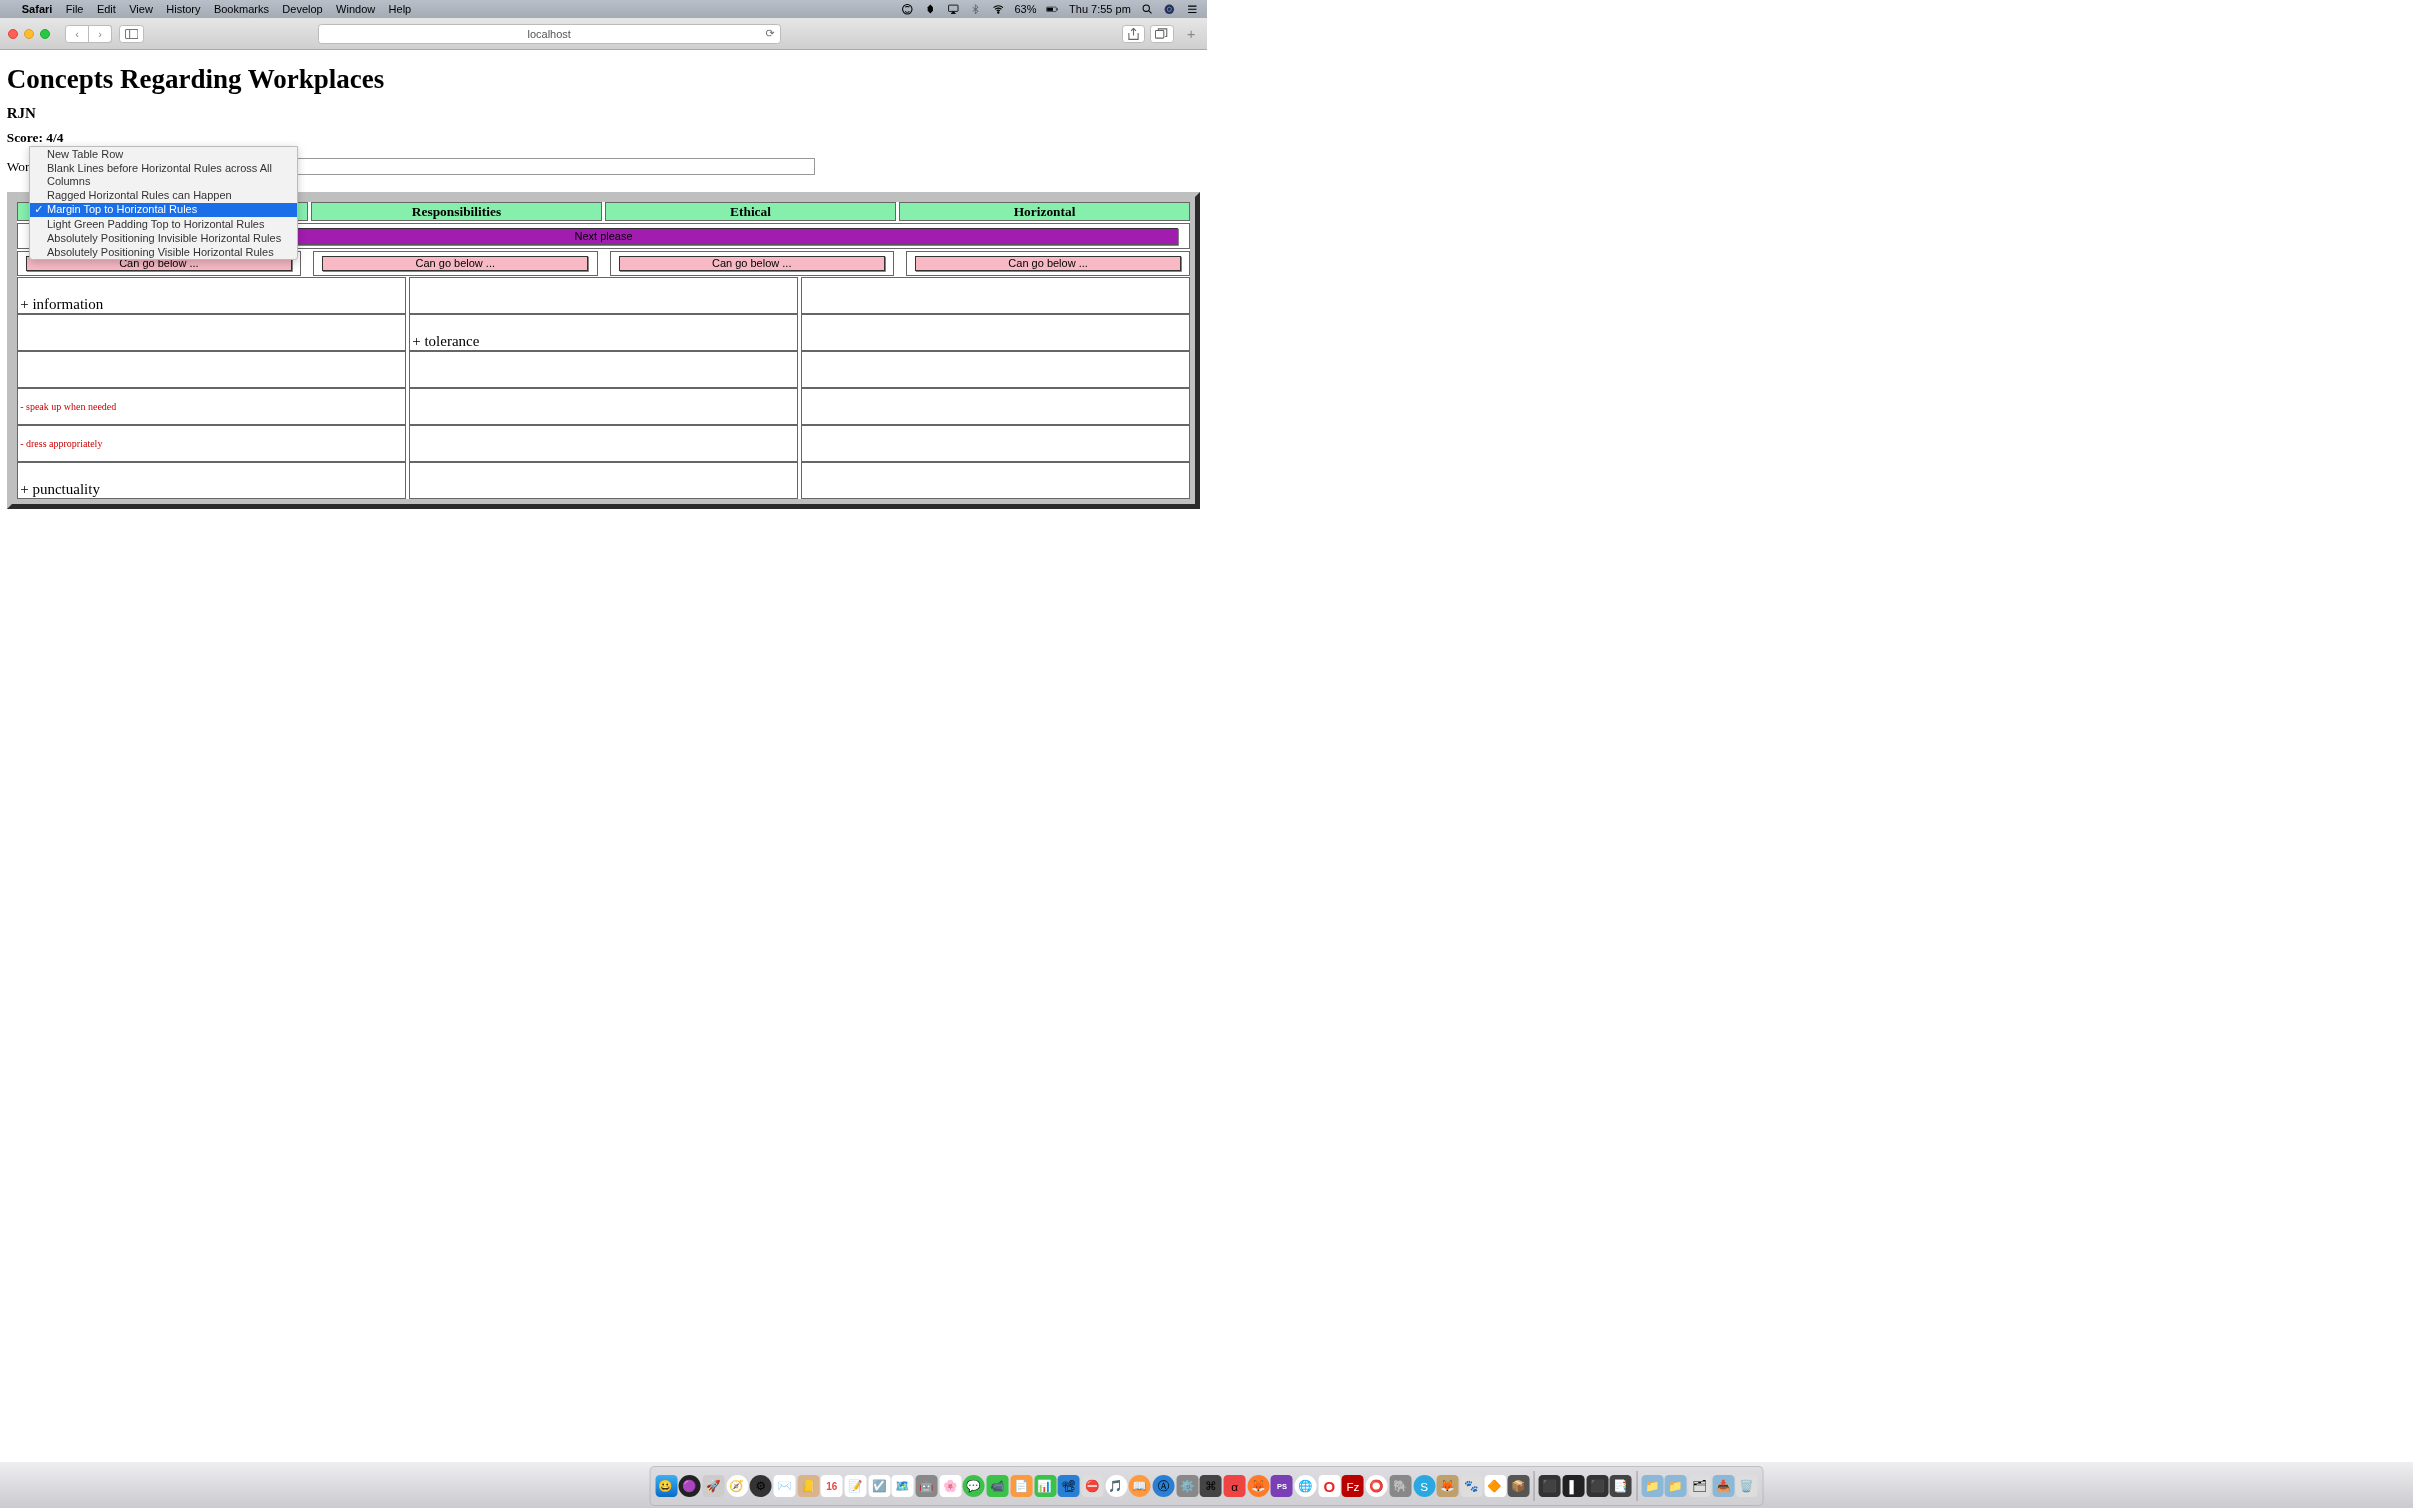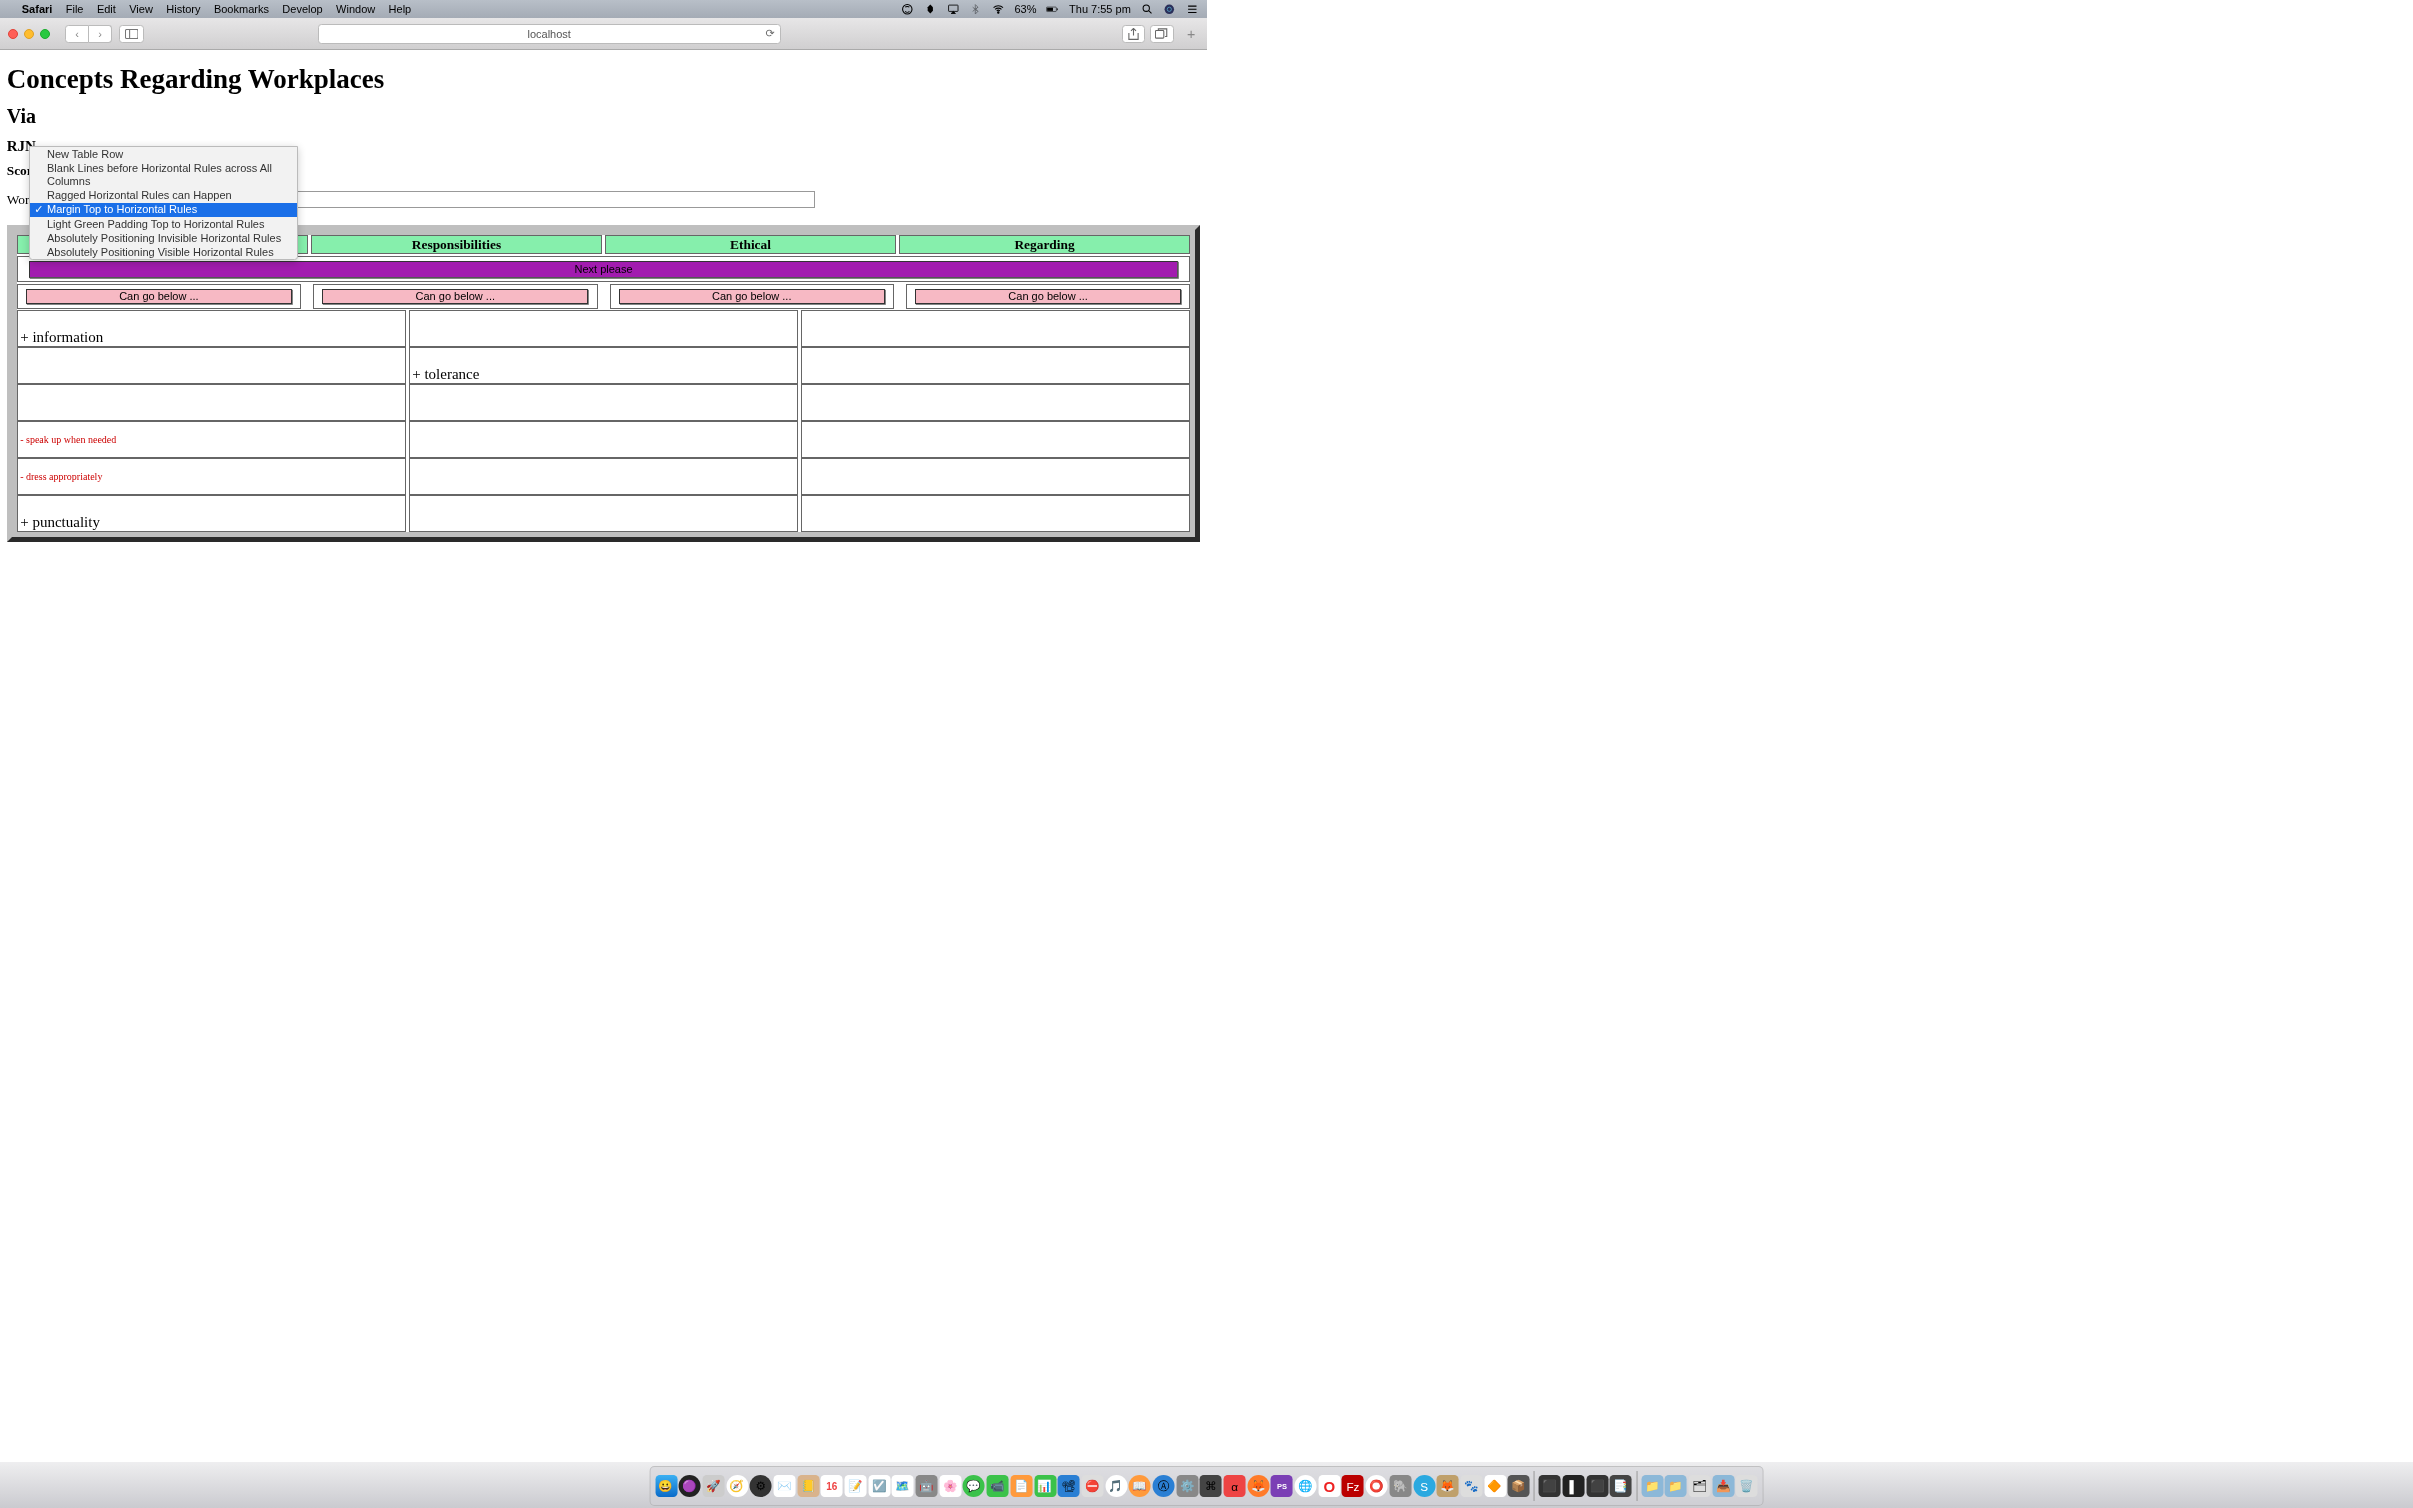--- a/index.html
+++ b/index.html
@@ -173,21 +173,20 @@
           <rect x="0.5" y="3" width="10" height="9" rx="1"></rect>
           <path d="M4 3V1h10v9h-2"></path>
         </svg>
     </div>
   </div>
   <div class="newtab">+</div>
 </div>
 
 <div class="page">
   <h1>Concepts Regarding Workplaces</h1>
-  <div class="via">Via</div>
   <div class="rjm">RJN</div>
   <div class="score">Score: 4/4</div>
   <div class="conceptrow">
     <span>Workplace Concept: </span><input type="text" value="information" style="">
   </div>
 
   <div class="dropdown">
     <div class="opt">New Table Row</div>
     <div class="opt">Blank Lines before Horizontal Rules across All Columns</div>
     <div class="opt">Ragged Horizontal Rules can Happen</div>
@@ -196,21 +195,21 @@
     <div class="opt">Absolutely Positioning Invisible Horizontal Rules</div>
     <div class="opt">Absolutely Positioning Visible Horizontal Rules</div>
   </div>
 
   <div class="tablewrap">
     <div class="innerwrap">
       <div class="colheads">
         <div class="ch">Rights</div>
         <div class="ch">Responsibilities</div>
         <div class="ch">Ethical</div>
-        <div class="ch">Regarding</div>
+        <div class="ch">Horizontal</div>
       </div>
       <div class="nextrow">
         <button class="nextbtn">Next please</button>
       </div>
       <div class="belowrow">
         <div class="cell"><button class="belowbtn">Can go below ...</button></div>
         <div class="cell"><button class="belowbtn">Can go below ...</button></div>
         <div class="cell"><button class="belowbtn">Can go below ...</button></div>
         <div class="cell"><button class="belowbtn">Can go below ...</button></div>
       </div>

